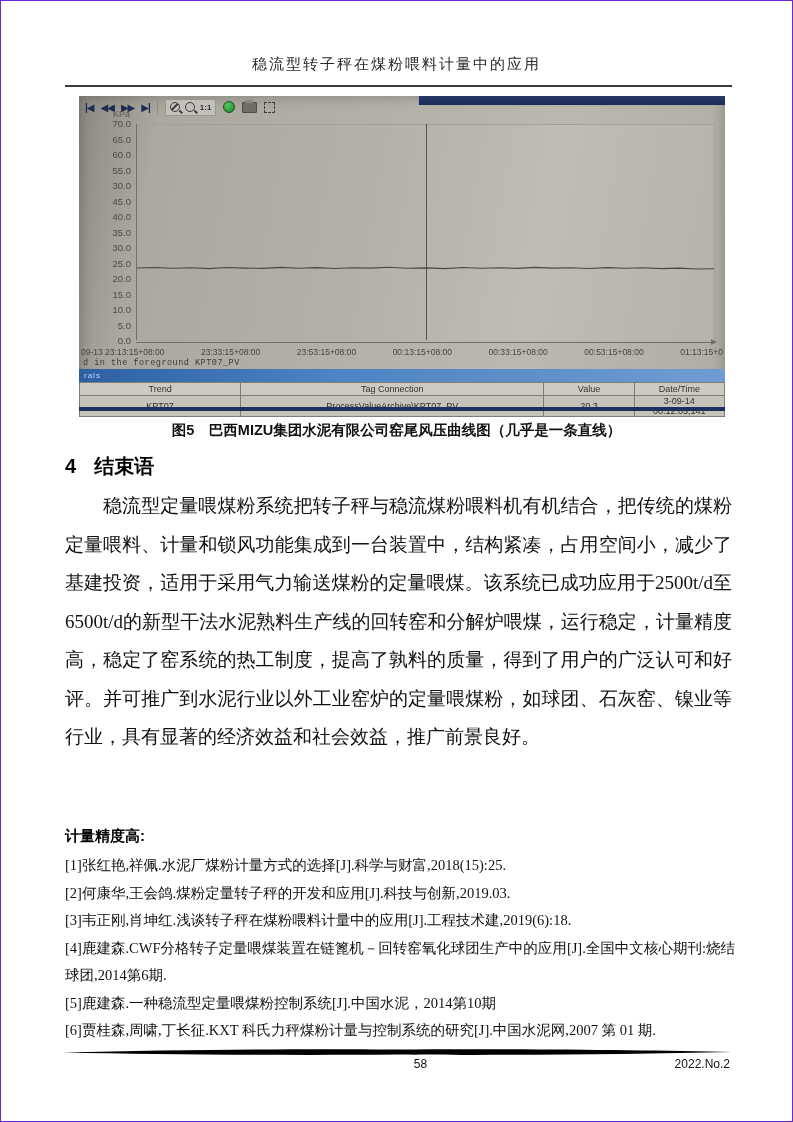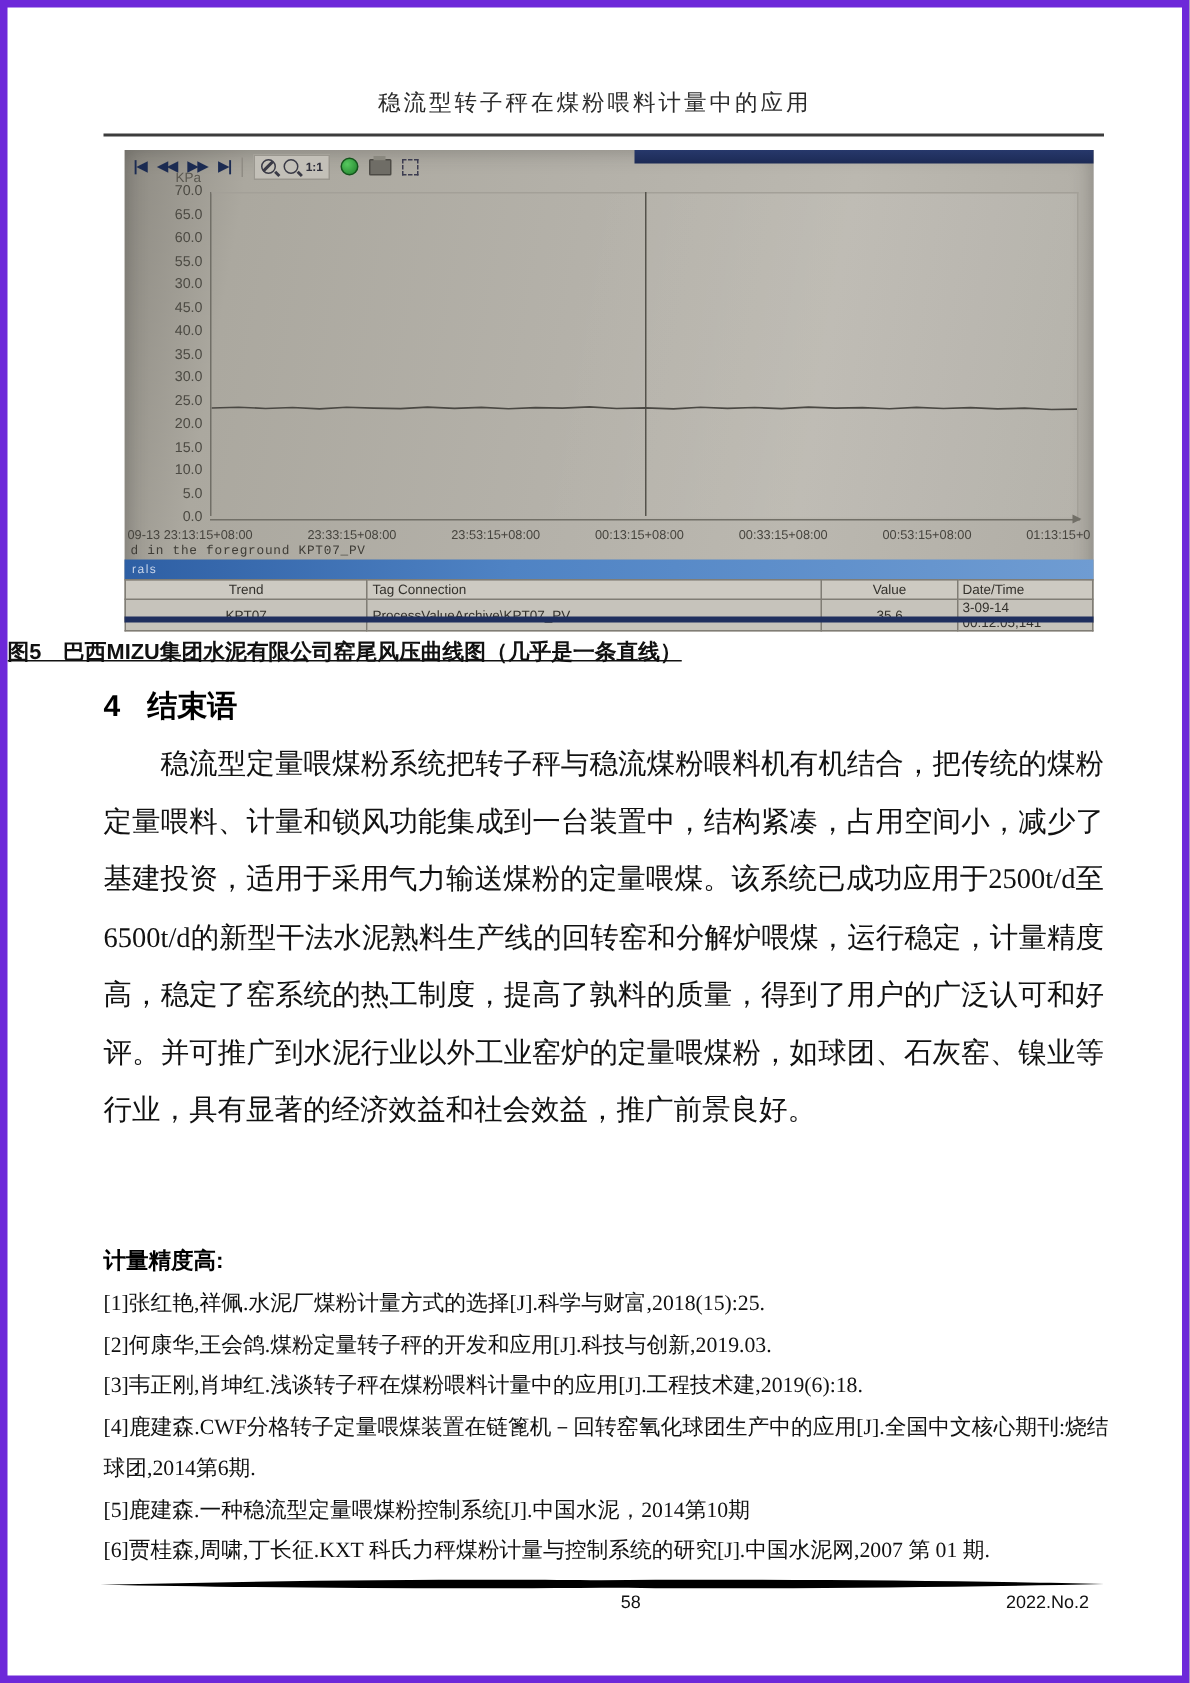--- a/index.html
+++ b/index.html
@@ -1,18 +1,18 @@
 <!DOCTYPE html>
 <html><head>
 <meta charset="utf-8">
 <style>
   html,body{margin:0;padding:0;background:#888;}
   .page{
     position:relative;width:793px;height:1122px;margin:0 auto;
-    background:#ffffff;border:5px solid #6d28d9;box-sizing:border-box;
+    background:#ffffff;border:1px solid #6d28d9;box-sizing:border-box;
     font-family:"Liberation Serif","DejaVu Serif",serif;color:#1a1a1a;
     overflow:hidden;
   }
   
   .header-title{
     position:absolute;top:54px;left:0;right:0;text-align:center;
     font-size:15px;letter-spacing:2px;color:#2a2a2a;
   }
   .header-rule{position:absolute;top:84px;left:64px;width:667px;height:2px;background:#3c3c3c;}
   
@@ -44,26 +44,26 @@
   .xaxis{position:absolute;left:57px;top:246px;width:580px;height:1px;background:#716f67;}
   .xaxis::after{content:"";position:absolute;right:-1px;top:-3px;border-left:6px solid #716f67;border-top:3.5px solid transparent;border-bottom:3.5px solid transparent;}
   .xticks{position:absolute;left:2px;top:251px;width:642px;display:flex;justify-content:space-between;font-size:8.5px;color:#46443e;white-space:nowrap;}
   .status-line{position:absolute;left:4px;top:262px;font-family:"Liberation Mono","DejaVu Sans Mono",monospace;font-size:8.5px;color:#3e3c36;letter-spacing:.5px;}
   .mini-titlebar{position:absolute;left:0;top:273px;width:100%;height:13px;background:linear-gradient(90deg,#2e5fa4,#4f83c4 40%,#6f9cd2);}
   .mini-titlebar span{position:absolute;left:5px;top:2px;font-size:8px;color:#c9d5ea;letter-spacing:1px;}
   .trend-table{position:absolute;left:0;top:286px;width:100%;height:25px;border-collapse:collapse;font-size:9px;color:#33312c;}
   .trend-table td{border:1px solid #807d75;padding:0 3px;height:12px;background:#c6c3bb;}
   .trend-table tr.th-row td{background:#cdcac2;}
   .td-c{text-align:center;margin-left:21px;}
-  .td-r{text-align:left;}
+  .td-r{text-align:center;}
   .navy-bottom{position:absolute;left:0;bottom:0;width:100%;height:4px;background:#1f2f5e;}
   
   .fig-caption{
-    position:absolute;top:420px;left:0;right:0;
-    font-family:"Liberation Sans","DejaVu Sans",sans-serif;font-weight:bold;font-size:14.5px;color:#111;text-decoration:underline;
+    position:absolute;top:420px;left:0;right:0;text-align:center;
+    font-family:"Liberation Sans","DejaVu Sans",sans-serif;font-weight:bold;font-size:14.5px;color:#111;
   }
   .section-heading{
     position:absolute;top:452px;left:64px;
     font-family:"Liberation Sans","DejaVu Sans",sans-serif;font-weight:bold;font-size:20px;color:#000;
   }
   .section-heading .sec-num{margin-right:18px;}
   .body-paragraph{
     position:absolute;top:486px;left:64px;width:667px;
     font-size:19px;line-height:38.5px;text-align:justify;text-indent:2em;color:#111;
   }
@@ -156,21 +156,21 @@
       <tbody>
           <tr class="th-row">
         <td class="td-c" style="width:25%">Trend</td>
         <td class="td-r" style="width:47%">Tag Connection</td>
         <td class="td-c" style="width:14%">Value</td>
         <td class="td-r" style="width:14%">Date/Time</td>
       </tr>
       <tr>
         <td class="td-c">KPT07</td>
         <td class="td-r">ProcessValueArchive\KPT07_PV</td>
-        <td class="td-c">35.6</td>
+        <td class="td-c">20.3</td>
         <td class="td-r">3-09-14 00:12:05,141</td>
       </tr>
     </tbody>
       </table>
 
     <div class="navy-bottom"></div>
   </div>
 
   <div class="fig-caption">图5　巴西MIZU集团水泥有限公司窑尾风压曲线图（几乎是一条直线）</div>
 

